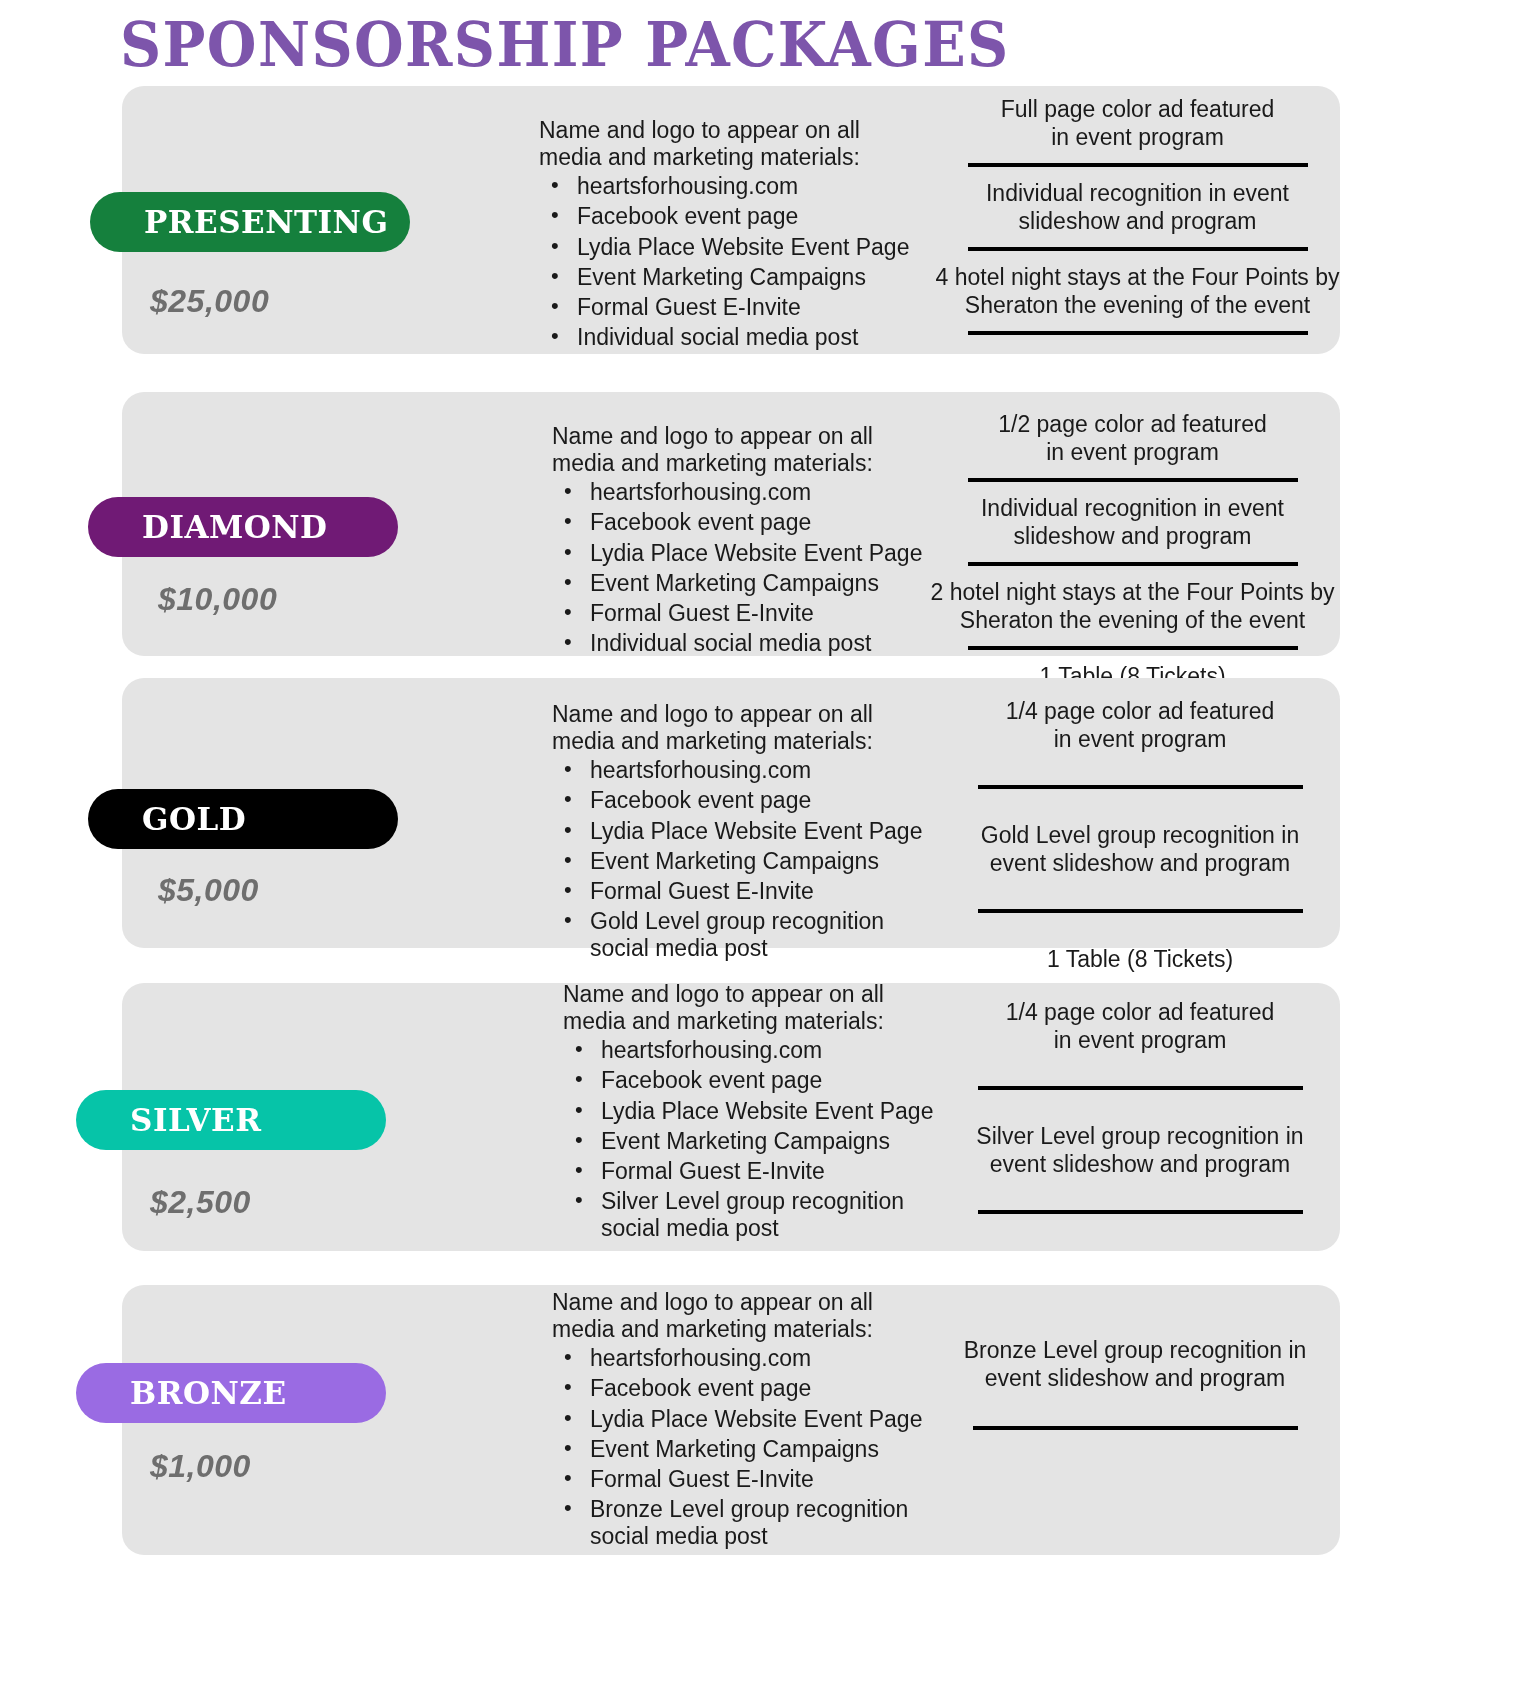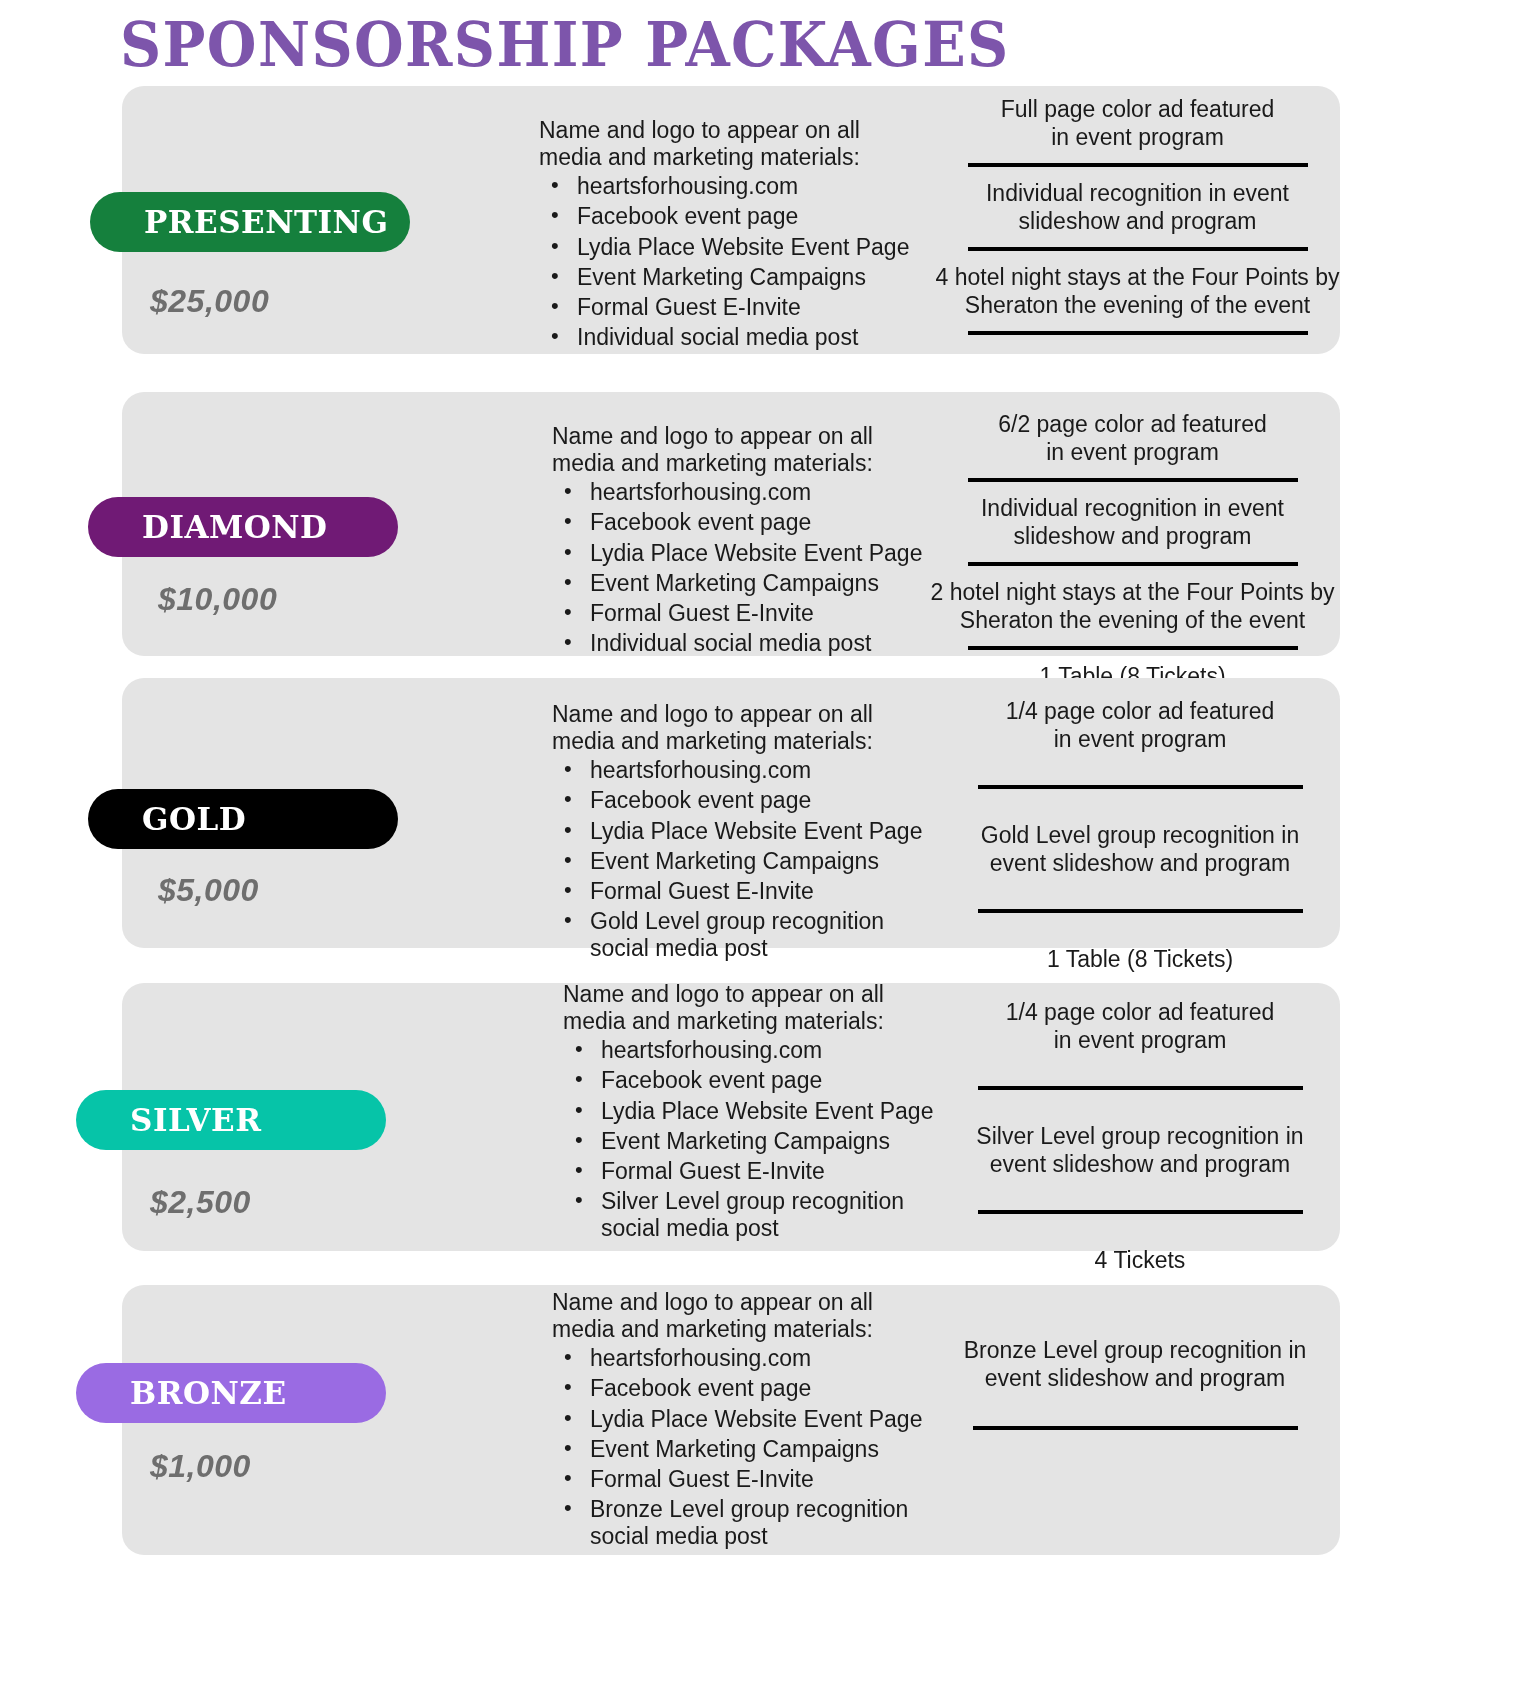--- a/index.html
+++ b/index.html
@@ -172,21 +172,21 @@
             <ul class="benefits-list">
               <li>heartsforhousing.com</li>
               <li>Facebook event page</li>
               <li>Lydia Place Website Event Page</li>
               <li>Event Marketing Campaigns</li>
               <li>Formal Guest E-Invite</li>
               <li>Individual social media post</li>
             </ul>
           </div>
           <div class="perks-col" style="left: 808px; top: 18px; width: 405px;">
-            <div class="perk-block">6/2 page color ad featured
+            <div class="perk-block">1/2 page color ad featured
 in event program</div>
             <div class="perk-rule" style="width: 330px; margin-top: 12px; margin-bottom: 12px;"></div>
             <div class="perk-block">Individual recognition in event
 slideshow and program</div>
             <div class="perk-rule" style="width: 330px; margin-top: 12px; margin-bottom: 12px;"></div>
             <div class="perk-block">2 hotel night stays at the Four Points by
 Sheraton the evening of the event</div>
             <div class="perk-rule" style="width: 330px; margin-top: 12px; margin-bottom: 12px;"></div>
             <div class="perk-block">1 Table (8 Tickets)</div>
           </div>
@@ -241,21 +241,20 @@
 social media post</li>
             </ul>
           </div>
           <div class="perks-col" style="left: 818px; top: 15px; width: 400px;">
             <div class="perk-block">1/4 page color ad featured
 in event program</div>
             <div class="perk-rule" style="width: 325px; margin-top: 32px; margin-bottom: 32px;"></div>
             <div class="perk-block">Silver Level group recognition in
 event slideshow and program</div>
             <div class="perk-rule" style="width: 325px; margin-top: 32px; margin-bottom: 32px;"></div>
-            <div class="perk-block">4 Tickets</div>
           </div>
         </div>
       </div>
       <div class="tier-pill" style="left: 76px; top: 1090px; width: 310px; height: 60px; background: rgb(6, 196, 168);">
         <span>SILVER</span>
       </div>
       <div class="tier-price" style="left: 150px; top: 1173px; margin-top: 11px;">$2,500</div>
       <div class="pkg-card" style="top: 1285px; height: 270px; background: rgb(228, 228, 228);">
         <div class="pkg-inner">
           <div class="benefits-col" style="left: 430px; top: 4px; width: 400px;">

